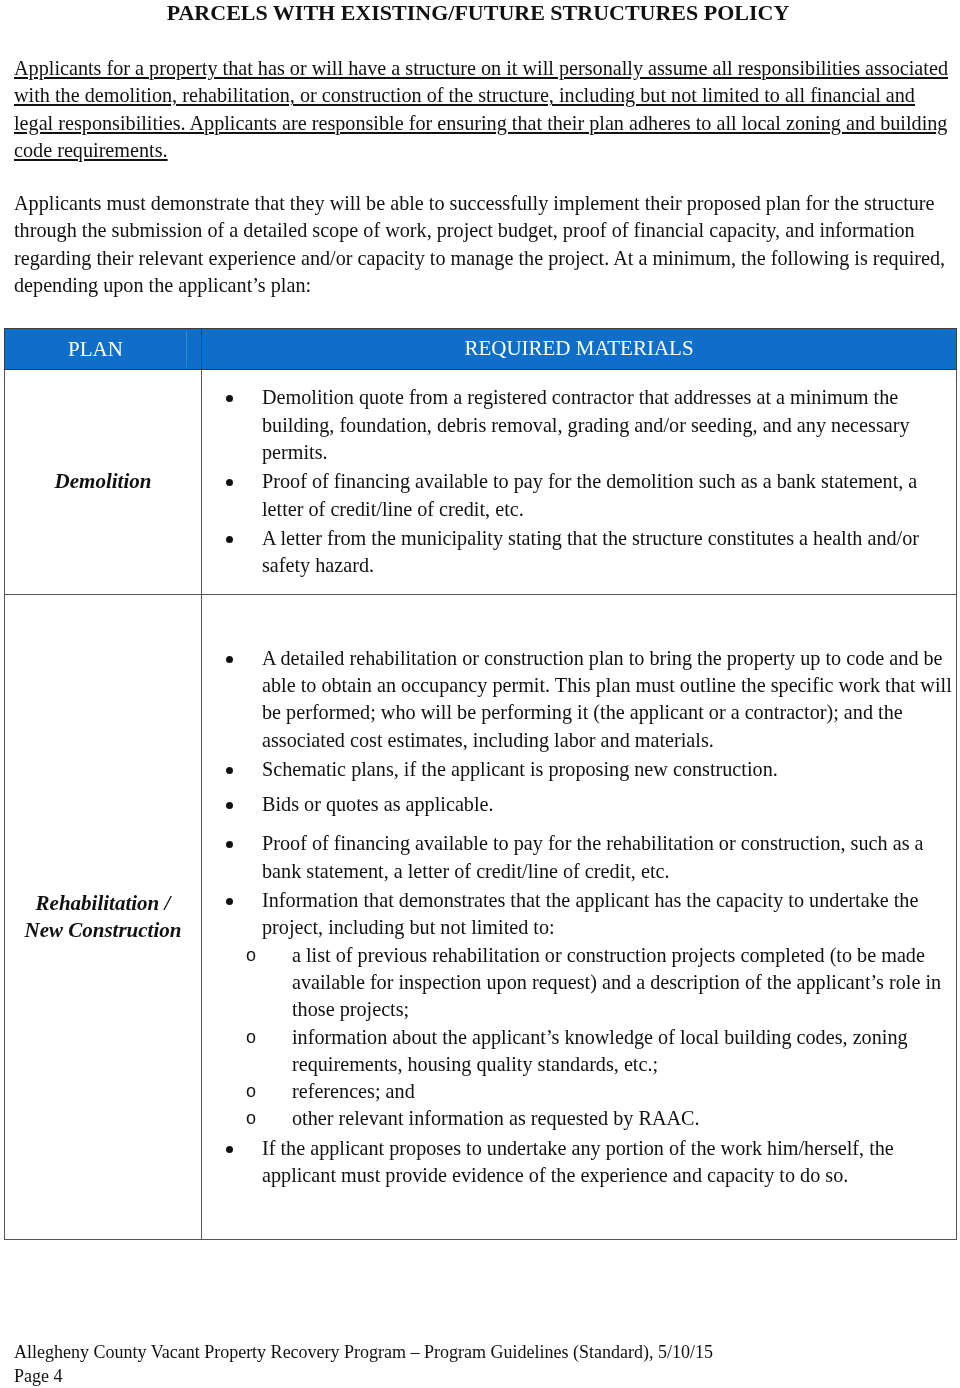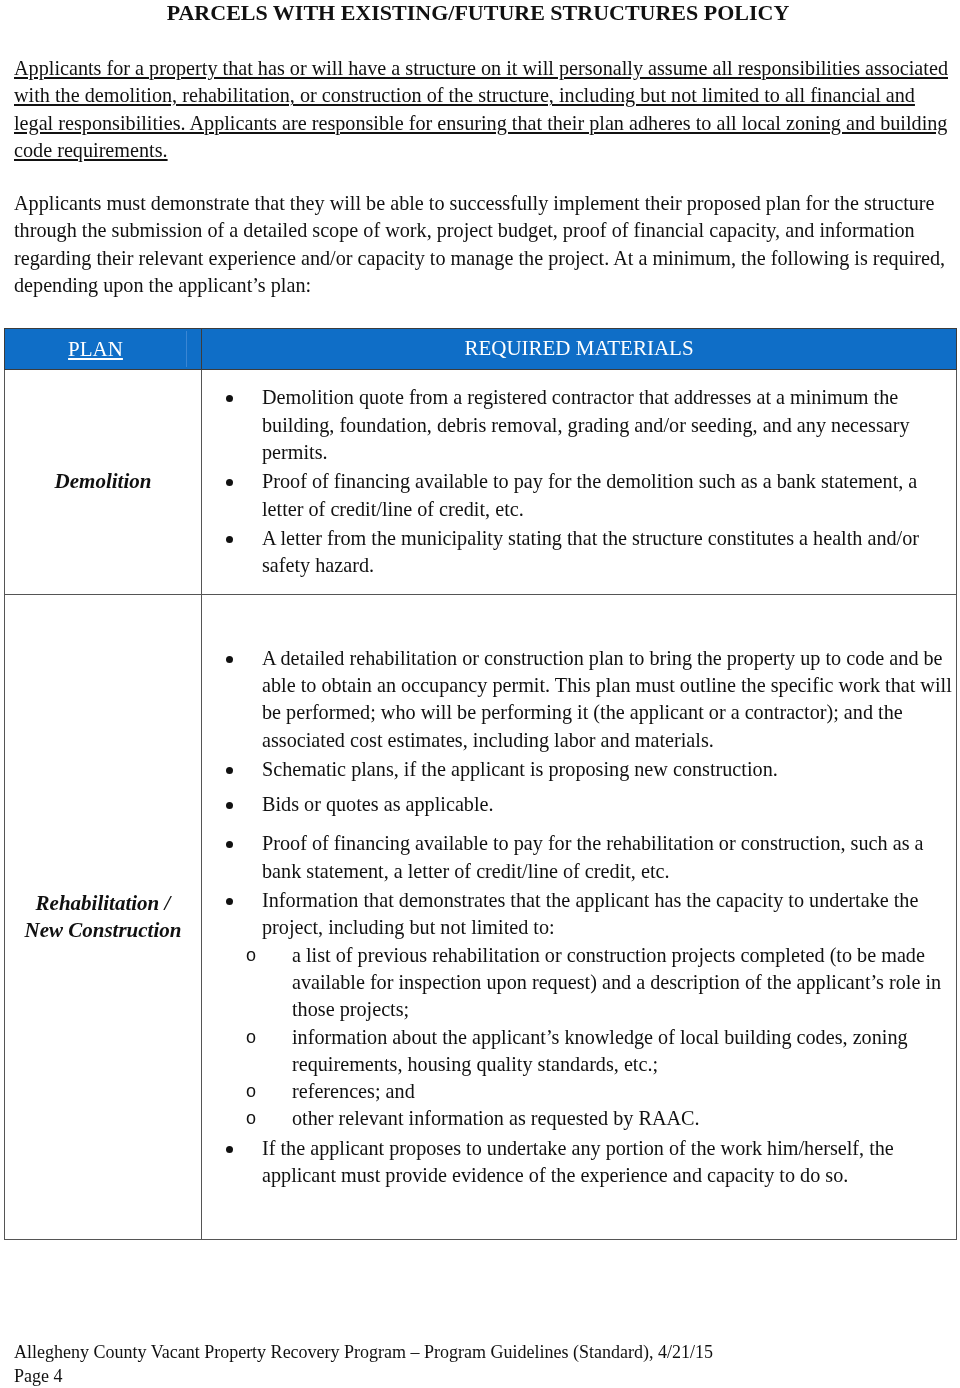--- a/index.html
+++ b/index.html
@@ -24,21 +24,21 @@
     position: absolute; left: 4px; top: 328px; width: 953px;
     border-collapse: collapse;
     font-size: 20.2px; line-height: 27.3px;
   }
   table.req th {
     background: #0f6ec7; color: #fff; font-weight: normal;
     height: 40px; padding: 0; border: 1px solid #3c3c3c;
     font-size: 21px; text-align: center; vertical-align: middle;
   }
   table.req th.plan-h { width: 196px; border-right: 1px solid #3c3c3c; }
-  table.req th .inner { display: block; margin: 0 14px 0 0; border-right: 1px solid #3a86d4; line-height: 36px; text-decoration: underline; }
+  table.req th .inner { display: block; margin: 0 14px 0 0; border-right: 1px solid #3a86d4; line-height: 36px; }
   table.req td {
     border: 1px solid #555; padding: 0; vertical-align: middle;
   }
   td.plan {
     text-align: center; font-style: italic; font-weight: bold; font-size: 21px; line-height: 27.3px;
   }
   td.mat { padding: 11px 10px 8px 0; }
   ul.bul { list-style: none; margin: 0; padding: 0; }
   ul.bul > li { position: relative; padding-left: 60px; }
   ul.bul > li .dot {
@@ -98,15 +98,15 @@
           </ul>
         </li>
         <li style="margin-top:2px"><span class="dot"></span><span>If the applicant proposes to undertake any portion of the work him/herself, the applicant must provide evidence of the experience and capacity to do so.</span></li>
       </ul>
     </td>
   </tr>
 </tbody>
   </table>
 
 <div class="footer">
-  <div>Allegheny County Vacant Property Recovery Program – Program Guidelines (Standard), 4/21/15</div>
+  <div>Allegheny County Vacant Property Recovery Program – Program Guidelines (Standard), 5/10/15</div>
   <div>Page 4</div>
 </div>
 
 </body></html>

